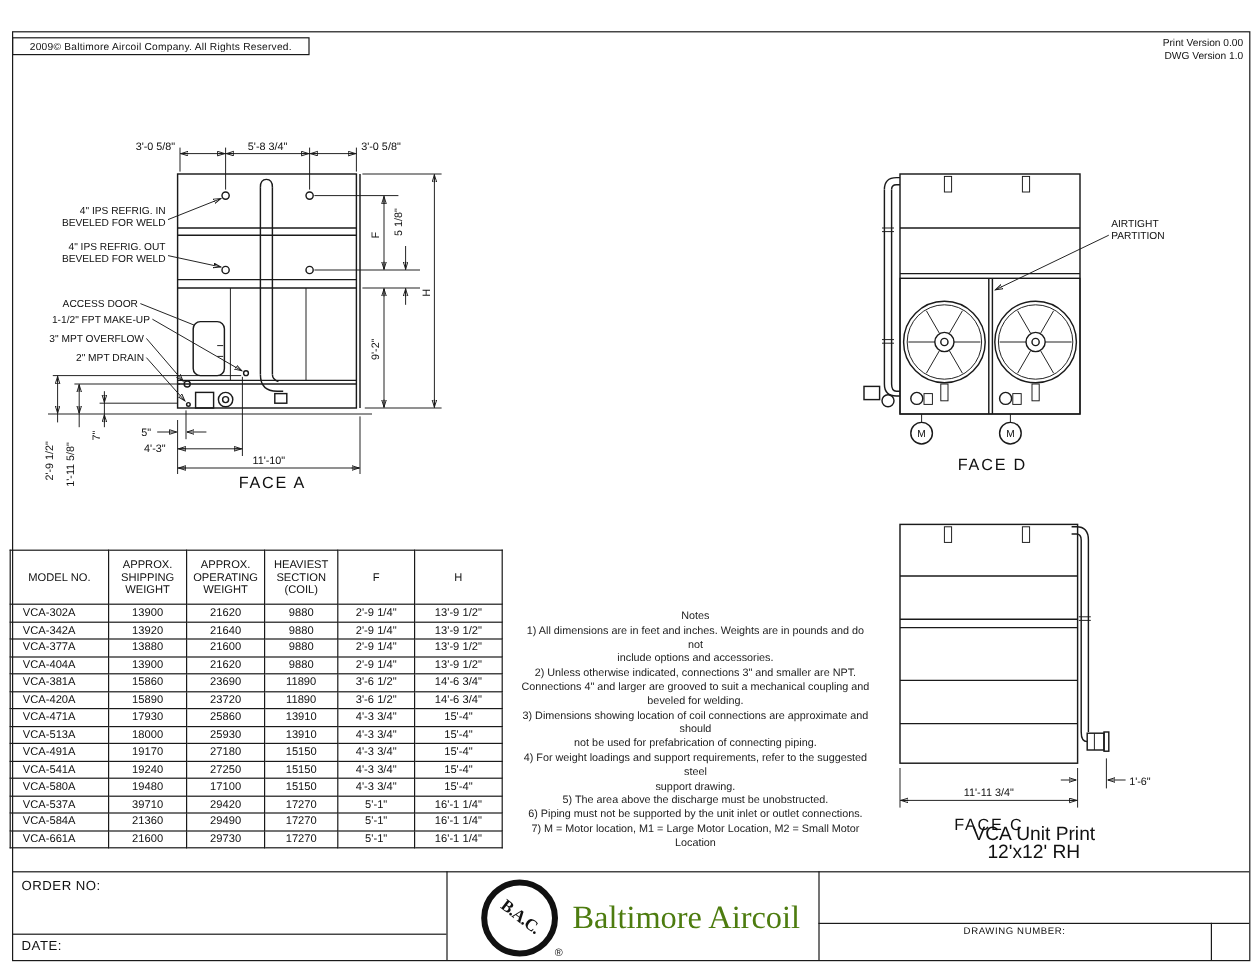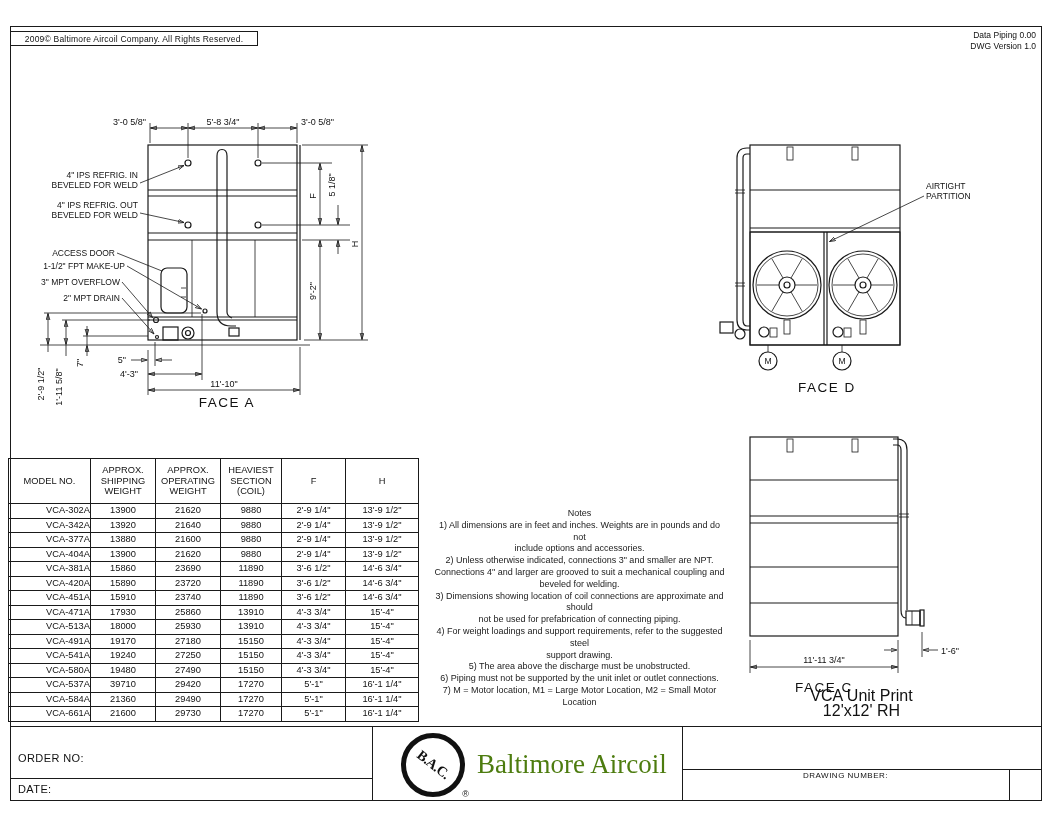--- a/index.html
+++ b/index.html
@@ -21,21 +21,21 @@
   .lbl{font-size:8.5px;}
   .dim{font-size:9px;}
   .face-title{font-size:13.5px;letter-spacing:1.5px;}
   
   .spec-table{position:absolute;left:8px;top:458px;width:410px;border-collapse:collapse;
               table-layout:fixed;font-size:9.3px;}
   .spec-table th,.spec-table td{border:1px solid #1a1a1a;padding:0;line-height:1.15;
               font-weight:normal;text-align:center;overflow:hidden;white-space:pre-line;}
   .spec-table th{height:44px;vertical-align:middle;}
   .spec-table td{height:13.5px;}
-  .spec-table td.c-model{text-align:right;padding-left:24px;}
+  .spec-table td.c-model{text-align:left;padding-left:10px;}
   
   .notes{position:absolute;left:432px;top:508px;width:295px;font-size:9px;
          line-height:11.8px;color:#222;text-align:center;}
   
   .tb-hline,.tb-vline{position:absolute;background:#1a1a1a;}
   .tb-text{position:absolute;font-size:11px;letter-spacing:.4px;}
   .tb-center{position:absolute;text-align:center;}
   .product-title{left:682px;top:688px;width:359px;font-size:16px;line-height:15px;}
   .drawing-number{left:682px;top:771px;width:327px;font-size:8px;letter-spacing:.5px;}
   .logo{position:absolute;left:401px;top:733px;width:54px;height:54px;
@@ -50,21 +50,21 @@
 </head>
 <body>
 
 <div class="sheet">
 
   <div class="main-border"></div>
 
   <div class="copyright-box">2009© Baltimore Aircoil Company.  All Rights Reserved.</div>
 
   <div class="version-block">
-    <div>Data Piping 0.00</div>
+    <div>Print Version 0.00</div>
     <div>DWG Version 1.0</div>
   </div>
 
   <svg class="drawing-layer" viewBox="0 0 1048 815">
     <defs>
       <marker id="arr" markerWidth="9" markerHeight="7" refX="7.5" refY="3" orient="auto">
         <path d="M0,0.6 L7.5,3 L0,5.4 Z" fill="#1a1a1a" stroke="none"></path>
       </marker>
       <pattern id="mesh" width="4" height="4" patternUnits="userSpaceOnUse">
         <path d="M4,0 H0 V4" fill="none" stroke="#777" stroke-width="0.4"></path>
@@ -371,28 +371,20 @@
 
         <tr>
           <td class="c-model">VCA-420A</td>
           <td>15890</td>
           <td>23720</td>
           <td>11890</td>
           <td>3'-6 1/2"</td>
           <td>14'-6 3/4"</td>
         </tr>
 
-        <tr>
-          <td class="c-model">VCA-451A</td>
-          <td>15910</td>
-          <td>23740</td>
-          <td>11890</td>
-          <td>3'-6 1/2"</td>
-          <td>14'-6 3/4"</td>
-        </tr>
 
         <tr>
           <td class="c-model">VCA-471A</td>
           <td>17930</td>
           <td>25860</td>
           <td>13910</td>
           <td>4'-3 3/4"</td>
           <td>15'-4"</td>
         </tr>
 
@@ -419,21 +411,21 @@
           <td>19240</td>
           <td>27250</td>
           <td>15150</td>
           <td>4'-3 3/4"</td>
           <td>15'-4"</td>
         </tr>
 
         <tr>
           <td class="c-model">VCA-580A</td>
           <td>19480</td>
-          <td>27490</td>
+          <td>17100</td>
           <td>15150</td>
           <td>4'-3 3/4"</td>
           <td>15'-4"</td>
         </tr>
 
         <tr>
           <td class="c-model">VCA-537A</td>
           <td>39710</td>
           <td>29420</td>
           <td>17270</td>
@@ -491,21 +483,21 @@
       <div class="note-line">7) M = Motor location, M1 = Large Motor Location, M2 = Small Motor Location</div>
     </div>
 
   <div class="tb-hline" style="left:10px;top:726px;width:1031px;height:1px"></div>
   <div class="tb-vline" style="left:372px;top:726px;width:1px;height:74px"></div>
   <div class="tb-vline" style="left:682px;top:726px;width:1px;height:74px"></div>
   <div class="tb-hline" style="left:10px;top:778px;width:362px;height:1px"></div>
   <div class="tb-hline" style="left:682px;top:769px;width:359px;height:1px"></div>
   <div class="tb-vline" style="left:1009px;top:769px;width:1px;height:31px"></div>
 
-  <div class="tb-text" style="left:18px;top:752px">ORDER NO:</div>
+  <div class="tb-text" style="left:18px;top:733px">ORDER NO:</div>
   <div class="tb-text" style="left:18px;top:783px">DATE:</div>
 
   <div class="logo">
     <span class="logo-text">B.A.C.</span>
     <span class="logo-reg">®</span>
   </div>
   <div class="company">Baltimore Aircoil</div>
 
   <div class="tb-center product-title">
     <div>VCA Unit Print</div>

